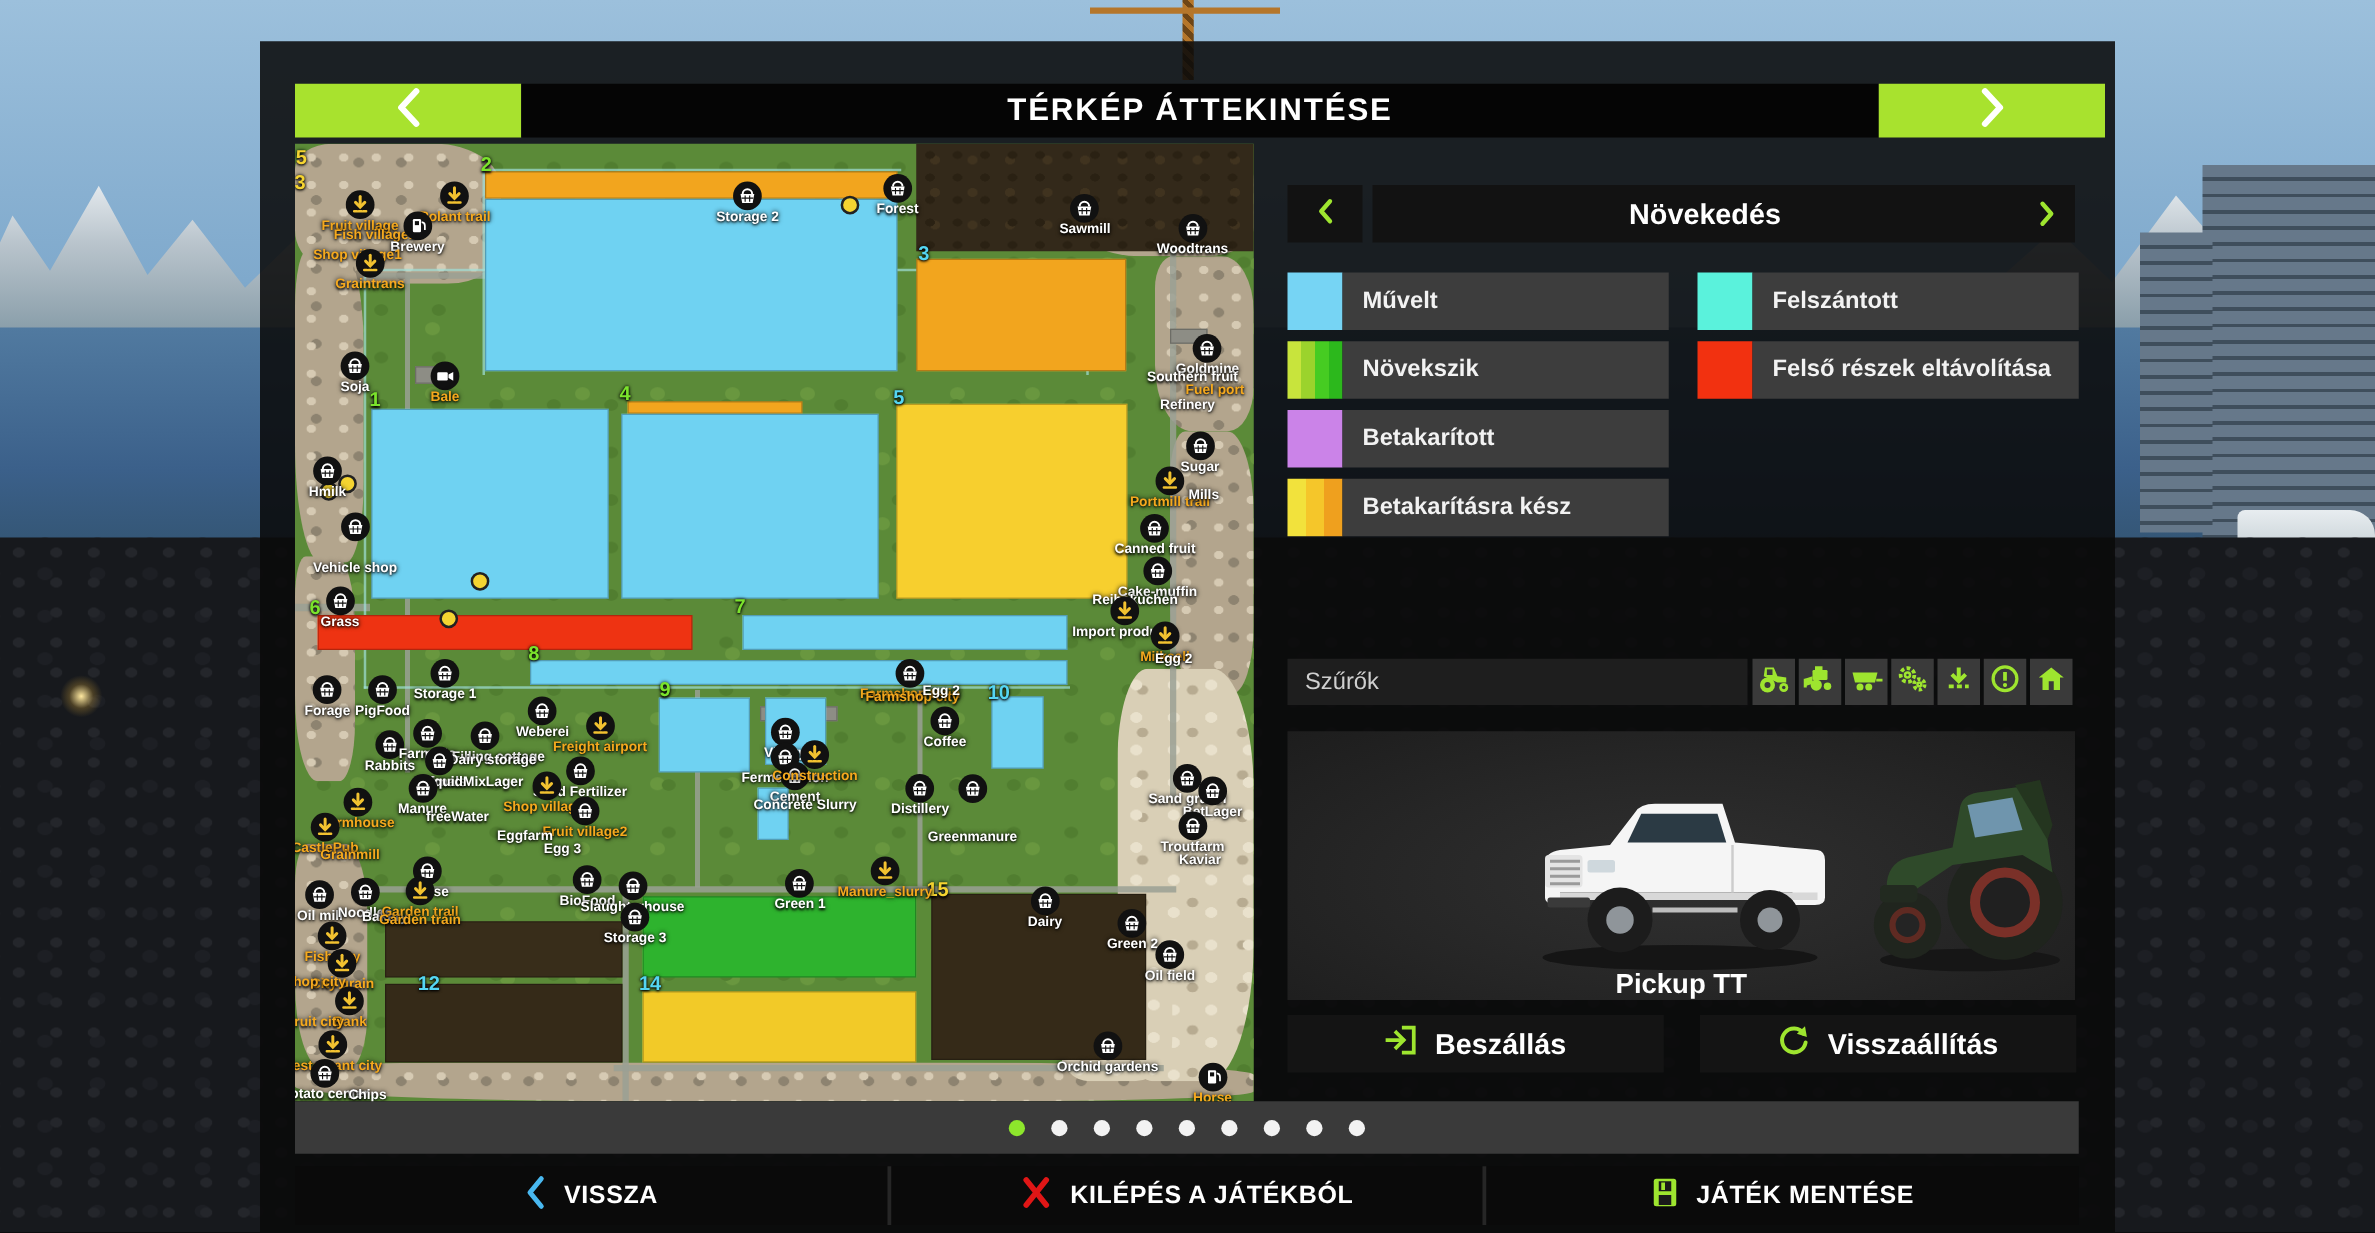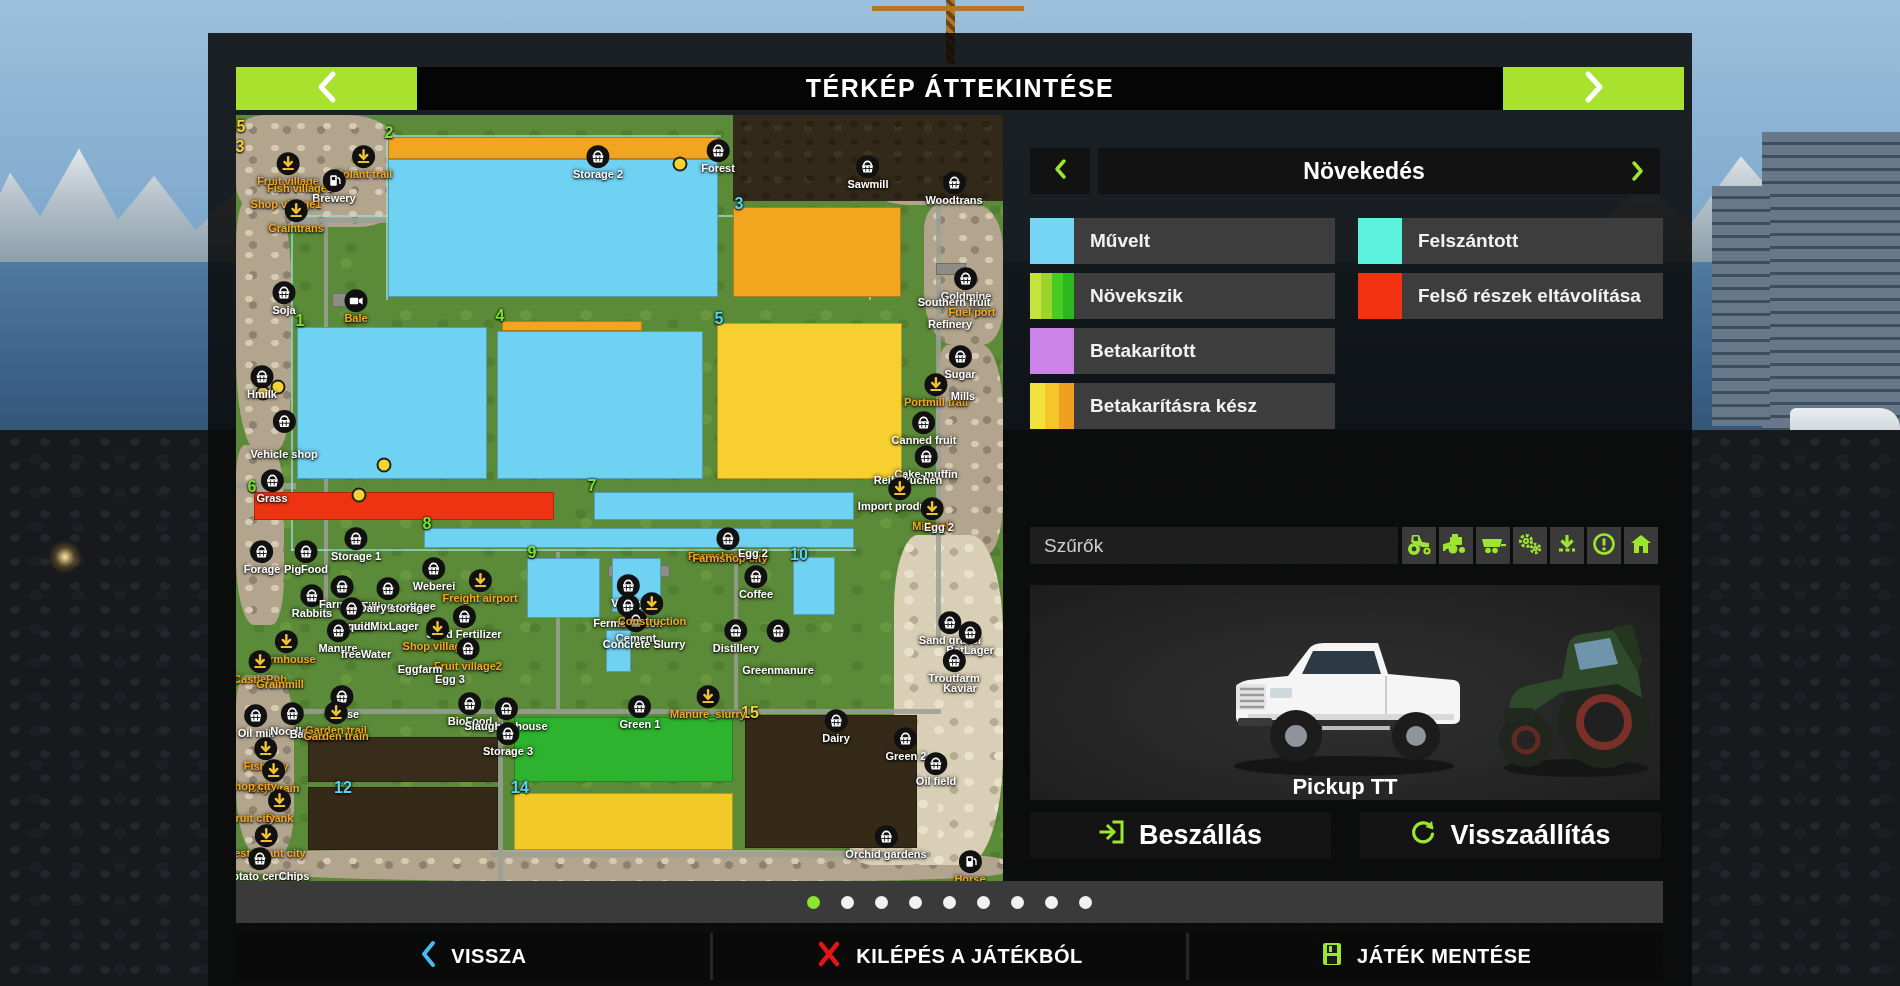--- a/index.html
+++ b/index.html
@@ -77,21 +77,21 @@
 
   .filt-label{left:1030px;top:527px;width:368px;height:37px;background:#1e1e1e;color:#cfcfcf;
      font-size:19px;display:flex;align-items:center;padding-left:14px;box-sizing:border-box;}
   .filtrow{left:1402px;top:527px;display:flex;gap:3px;}
   .fbtn{width:34px;height:37px;background:#3a3a3a;display:flex;align-items:center;justify-content:center;cursor:pointer;}
 
   .veh-area{left:1030px;top:585px;width:630px;height:215px;
      background:radial-gradient(ellipse at 50% 55%,#303030 0%,#262626 55%,#1d1d1d 100%);}
   .veh-name{left:1180px;top:774px;width:330px;text-align:center;color:#fff;font-size:22px;font-weight:700;}
   .vbtn{top:812px;width:301px;height:46px;background:#141414;display:flex;align-items:center;justify-content:center;
-     gap:14px;color:#fff;font-size:27px;font-weight:700;cursor:pointer;}
+     gap:14px;color:#fff;font-size:23px;font-weight:700;cursor:pointer;}
 
   
   .bbar{left:236px;top:933px;width:1427px;height:47px;background:#0a0a0a;display:flex;}
   .bbtn{flex:1;display:flex;align-items:center;justify-content:center;gap:14px;color:#fff;
      font-size:20px;font-weight:700;letter-spacing:.5px;cursor:pointer;}
   .bsep{width:3px;background:#262626;}
 </style>
 </head>
 <body>
 

